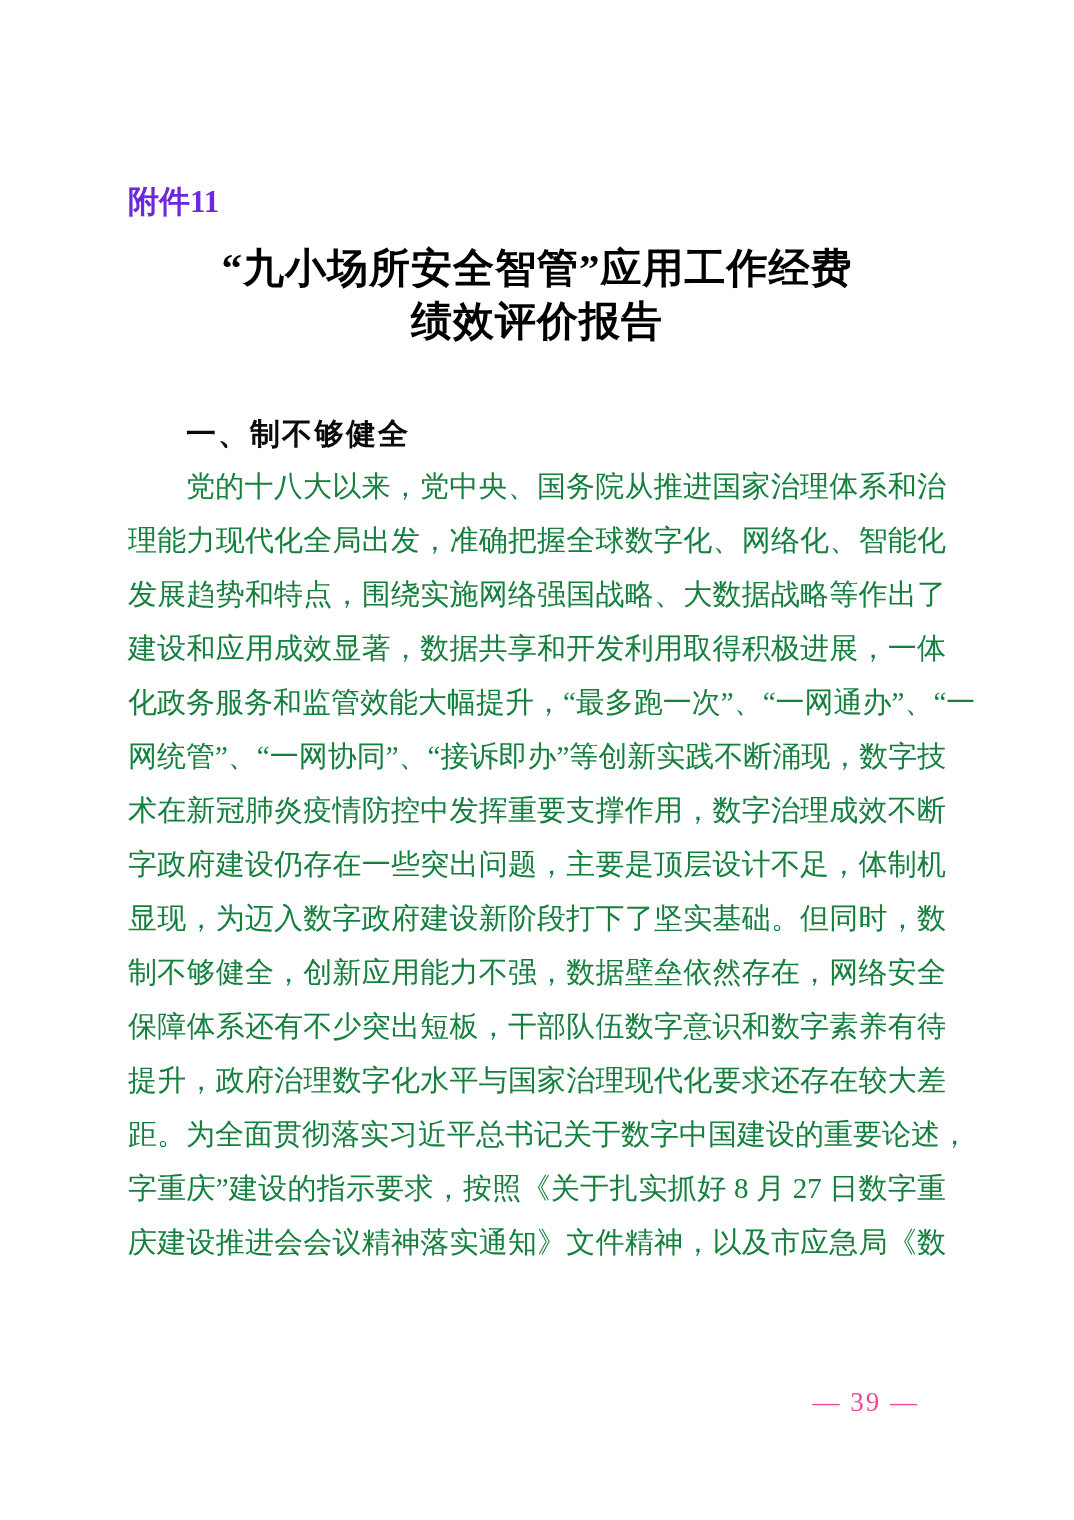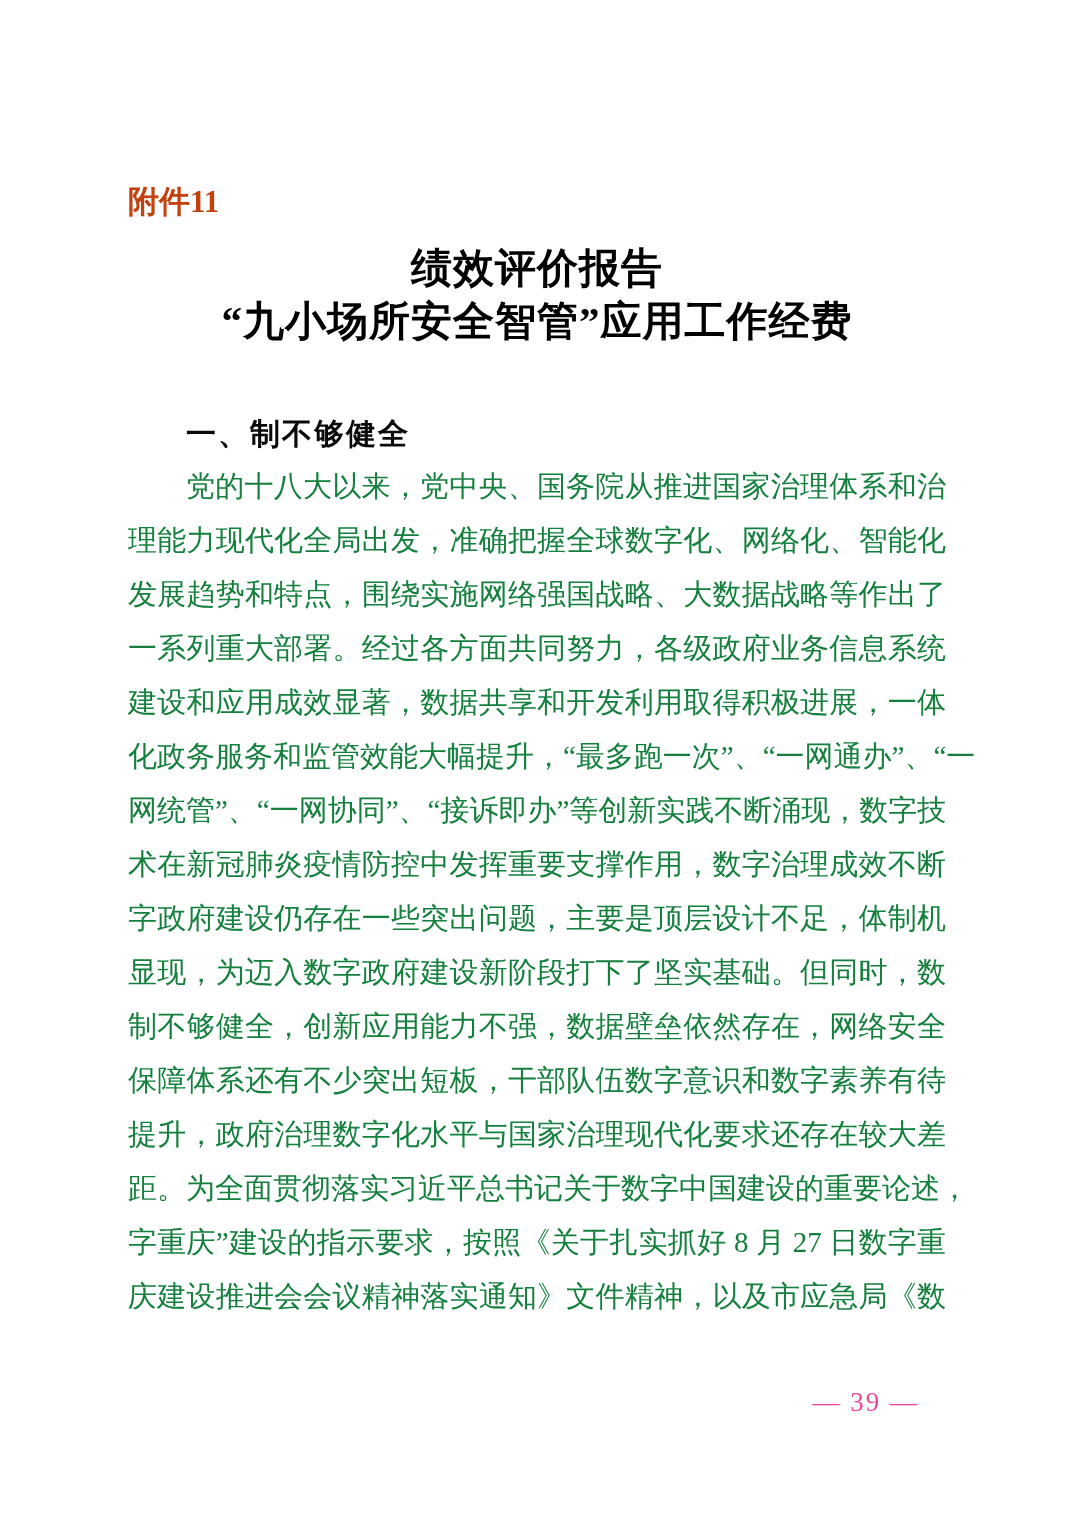--- a/index.html
+++ b/index.html
@@ -18,21 +18,21 @@
     overflow: hidden;
   }
   .attachment-label {
     position: absolute;
     left: 128px;
     top: 184px;
     font-family: "Liberation Serif", "DejaVu Serif", serif;
     font-weight: bold;
     font-size: 31px;
     line-height: 36px;
-    color: #c2410c;
+    color: #6d28d9;
   }
   .doc-title {
     position: absolute;
     left: 128px;
     top: 242px;
     width: 818px;
     text-align: center;
     font-family: "Liberation Serif", "DejaVu Serif", serif;
     font-weight: bold;
     font-size: 41px;
@@ -85,31 +85,30 @@
   }
 </style>
 </head>
 <body>
 
 <div class="page">
 
   <div class="attachment-label">附件11</div>
 
   <div class="doc-title">
+    <div>“九小场所安全智管”应用工作经费</div>
     <div>绩效评价报告</div>
-    <div>“九小场所安全智管”应用工作经费</div>
   </div>
 
   <div class="section-heading">一、制不够健全</div>
 
   <div class="body-text">
     <div class="body-line indent">党的十八大以来，党中央、国务院从推进国家治理体系和治</div>
     <div class="body-line">理能力现代化全局出发，准确把握全球数字化、网络化、智能化</div>
     <div class="body-line">发展趋势和特点，围绕实施网络强国战略、大数据战略等作出了</div>
-    <div class="body-line">一系列重大部署。经过各方面共同努力，各级政府业务信息系统</div>
     <div class="body-line">建设和应用成效显著，数据共享和开发利用取得积极进展，一体</div>
     <div class="body-line">化政务服务和监管效能大幅提升，“最多跑一次”、“一网通办”、“一</div>
     <div class="body-line">网统管”、“一网协同”、“接诉即办”等创新实践不断涌现，数字技</div>
     <div class="body-line">术在新冠肺炎疫情防控中发挥重要支撑作用，数字治理成效不断</div>
     <div class="body-line">字政府建设仍存在一些突出问题，主要是顶层设计不足，体制机</div>
     <div class="body-line">显现，为迈入数字政府建设新阶段打下了坚实基础。但同时，数</div>
     <div class="body-line">制不够健全，创新应用能力不强，数据壁垒依然存在，网络安全</div>
     <div class="body-line">保障体系还有不少突出短板，干部队伍数字意识和数字素养有待</div>
     <div class="body-line">提升，政府治理数字化水平与国家治理现代化要求还存在较大差</div>
     <div class="body-line">距。为全面贯彻落实习近平总书记关于数字中国建设的重要论述，</div>

